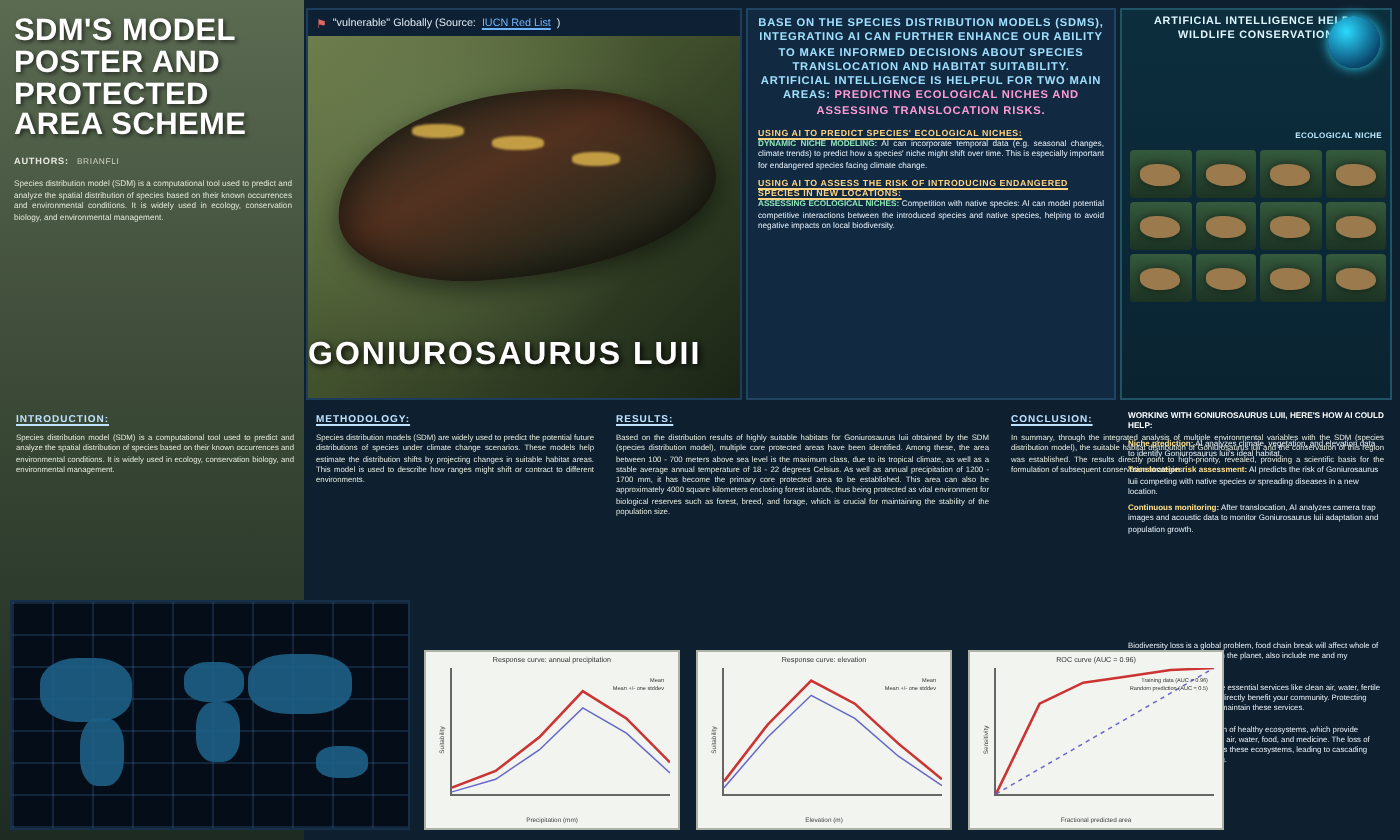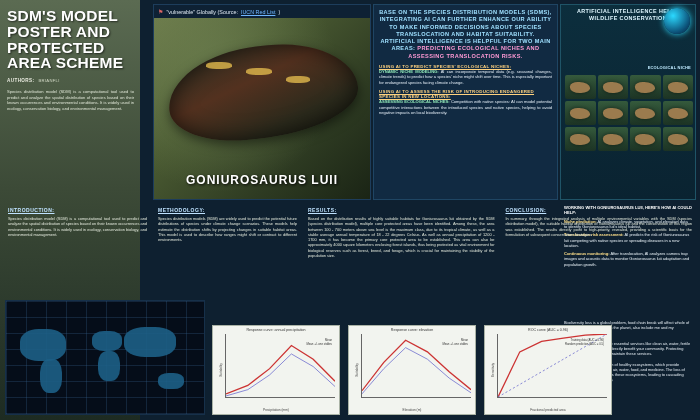--- a/index.html
+++ b/index.html
@@ -6,21 +6,21 @@
   html, body { margin:0; padding:0; }
   body {
     width:700px; height:420px; overflow:hidden;
     font-family:"Liberation Sans", sans-serif;
     background:#0b1b2a;
   }
   .poster { position:relative; width:700px; height:420px; background:#0e2030; }
 
   
   .left-col {
-    position:absolute; left:0; top:0; width:140px; height:420px;
+    position:absolute; left:0; top:0; width:152px; height:420px;
     background:linear-gradient(180deg,#5b6b52 0%, #3c4a37 45%, #1d2b22 100%);
     padding:6px 6px 4px 7px;
   }
   .poster-title {
     color:#fff; font-weight:bold; line-height:1.02;
     font-size:15.5px; letter-spacing:.2px; text-transform:uppercase;
     text-shadow:1px 1px 2px rgba(0,0,0,.6);
     margin-top:2px;
   }
   .authors-row { margin-top:7px; display:flex; align-items:baseline; gap:4px; }
@@ -65,22 +65,22 @@
     background:linear-gradient(160deg,#2a2f22,#53311f 40%,#2b2a1c 75%,#1b1d13);
     border-radius:50% 45% 55% 40%/60% 55% 45% 40%;
     transform:rotate(-6deg);
     box-shadow:inset 0 0 22px rgba(0,0,0,.65), 0 4px 12px rgba(0,0,0,.5);
   }
   .lizard-band {
     position:absolute; background:#d8b14a; opacity:.85; border-radius:40%;
     filter:blur(.4px);
   }
   .species-name {
-    position:absolute; left:0; right:0; bottom:14px; text-align:center;
-    color:#fff; font-size:12px; font-weight:bold; letter-spacing:1px;
+    position:absolute; left:0; right:0; bottom:14px; text-align:left;
+    color:#fff; font-size:16px; font-weight:bold; letter-spacing:1px;
     text-shadow:1px 1px 3px #000; text-transform:uppercase;
   }
 
   
   .sdm-panel {
     position:absolute; left:373px; top:4px; width:185px; height:196px;
     background:#112a42; border:1px solid #1f4563; padding:4px 5px;
   }
   .sdm-title {
     color:#9fe0ff; font-size:5.6px; font-weight:bold; letter-spacing:.4px;

